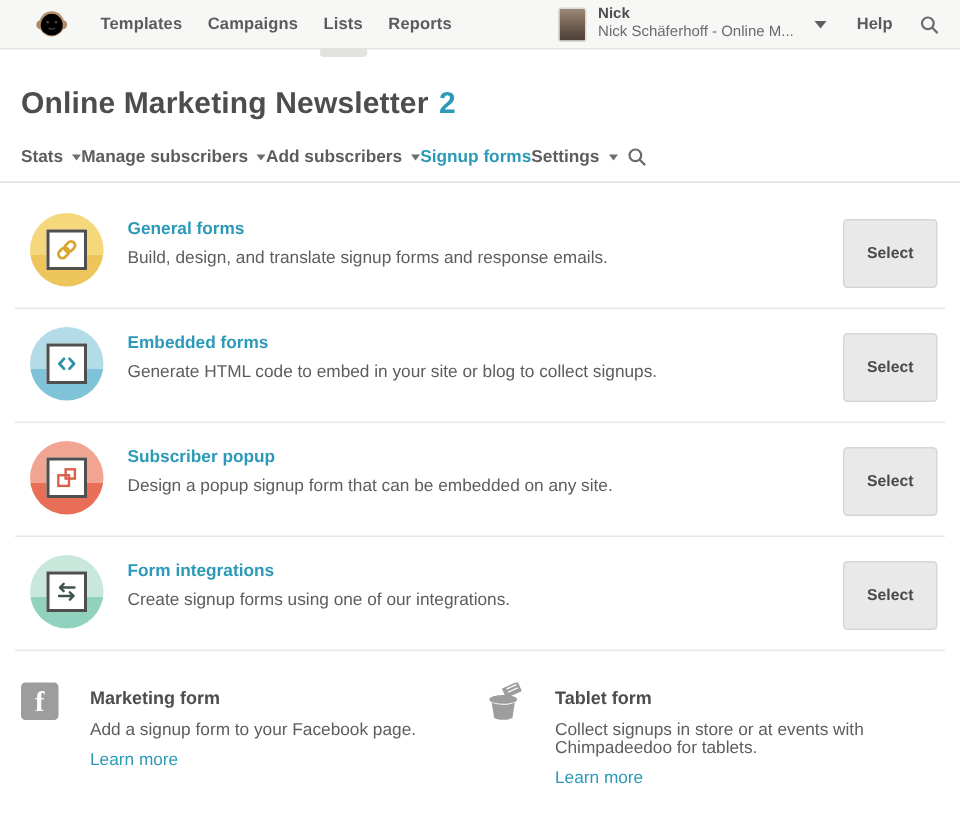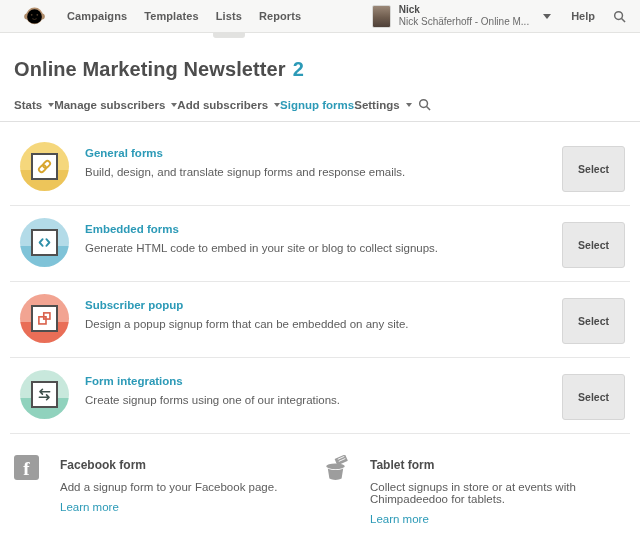--- a/index.html
+++ b/index.html
@@ -111,22 +111,22 @@
     <circle cx="3.6" cy="12" r="3.4" fill="#ad8a68"></circle>
     <circle cx="20.4" cy="12" r="3.4" fill="#ad8a68"></circle>
     <circle cx="12" cy="11.3" r="9.6" fill="#b5916f"></circle>
     <path d="M3.6 12.5 a8.4 7.6 0 0 0 16.8 0 a8.4 8.8 0 0 0 -16.8 0" fill="#ead
 dc9"></path>
     <circle cx="8.8" cy="10" r="1" fill="#55412f"></circle>
     <circle cx="15.2" cy="10" r="1" fill="#55412f"></circle>
     <path d="M9.5 14.5 q2.5 1.8 5 0" stroke="#55412f" stroke-width="0.9" fill="none"></path>
   </svg>
   <ul class="hnav">
+    <li>Templates</li>
     <li>Campaigns</li>
-    <li>Templates</li>
     <li class="active">Lists</li>
     <li>Reports</li>
   </ul>
   <div class="account">
     <div class="avatar"></div>
     <div class="acct-text">
       <div class="acct-name">Nick</div>
       <div class="acct-detail">Nick Schäferhoff - Online M...</div>
     </div>
     <span class="caret"></span>
@@ -243,21 +243,21 @@
 
 </div>
 
 <div class="extras">
 
   <div class="extra">
     <div class="extra-icon">
       <div class="fb-badge">f</div>
     </div>
     <div class="extra-text">
-      <div class="extra-title">Facebook form</div>
+      <div class="extra-title">Marketing form</div>
       <div class="extra-desc">Add a signup form to your Facebook page.</div>
       <a class="learn-more">Learn more</a>
     </div>
   </div>
 
   <div class="extra">
     <div class="extra-icon">
       <svg viewBox="0 0 26 26" width="26" height="26">
         <g fill="#9d9d9d">
           <rect x="11.5" y="1.5" width="11.5" height="7" rx="0.6" transform="rotate(-24 17 5)"></rect>

